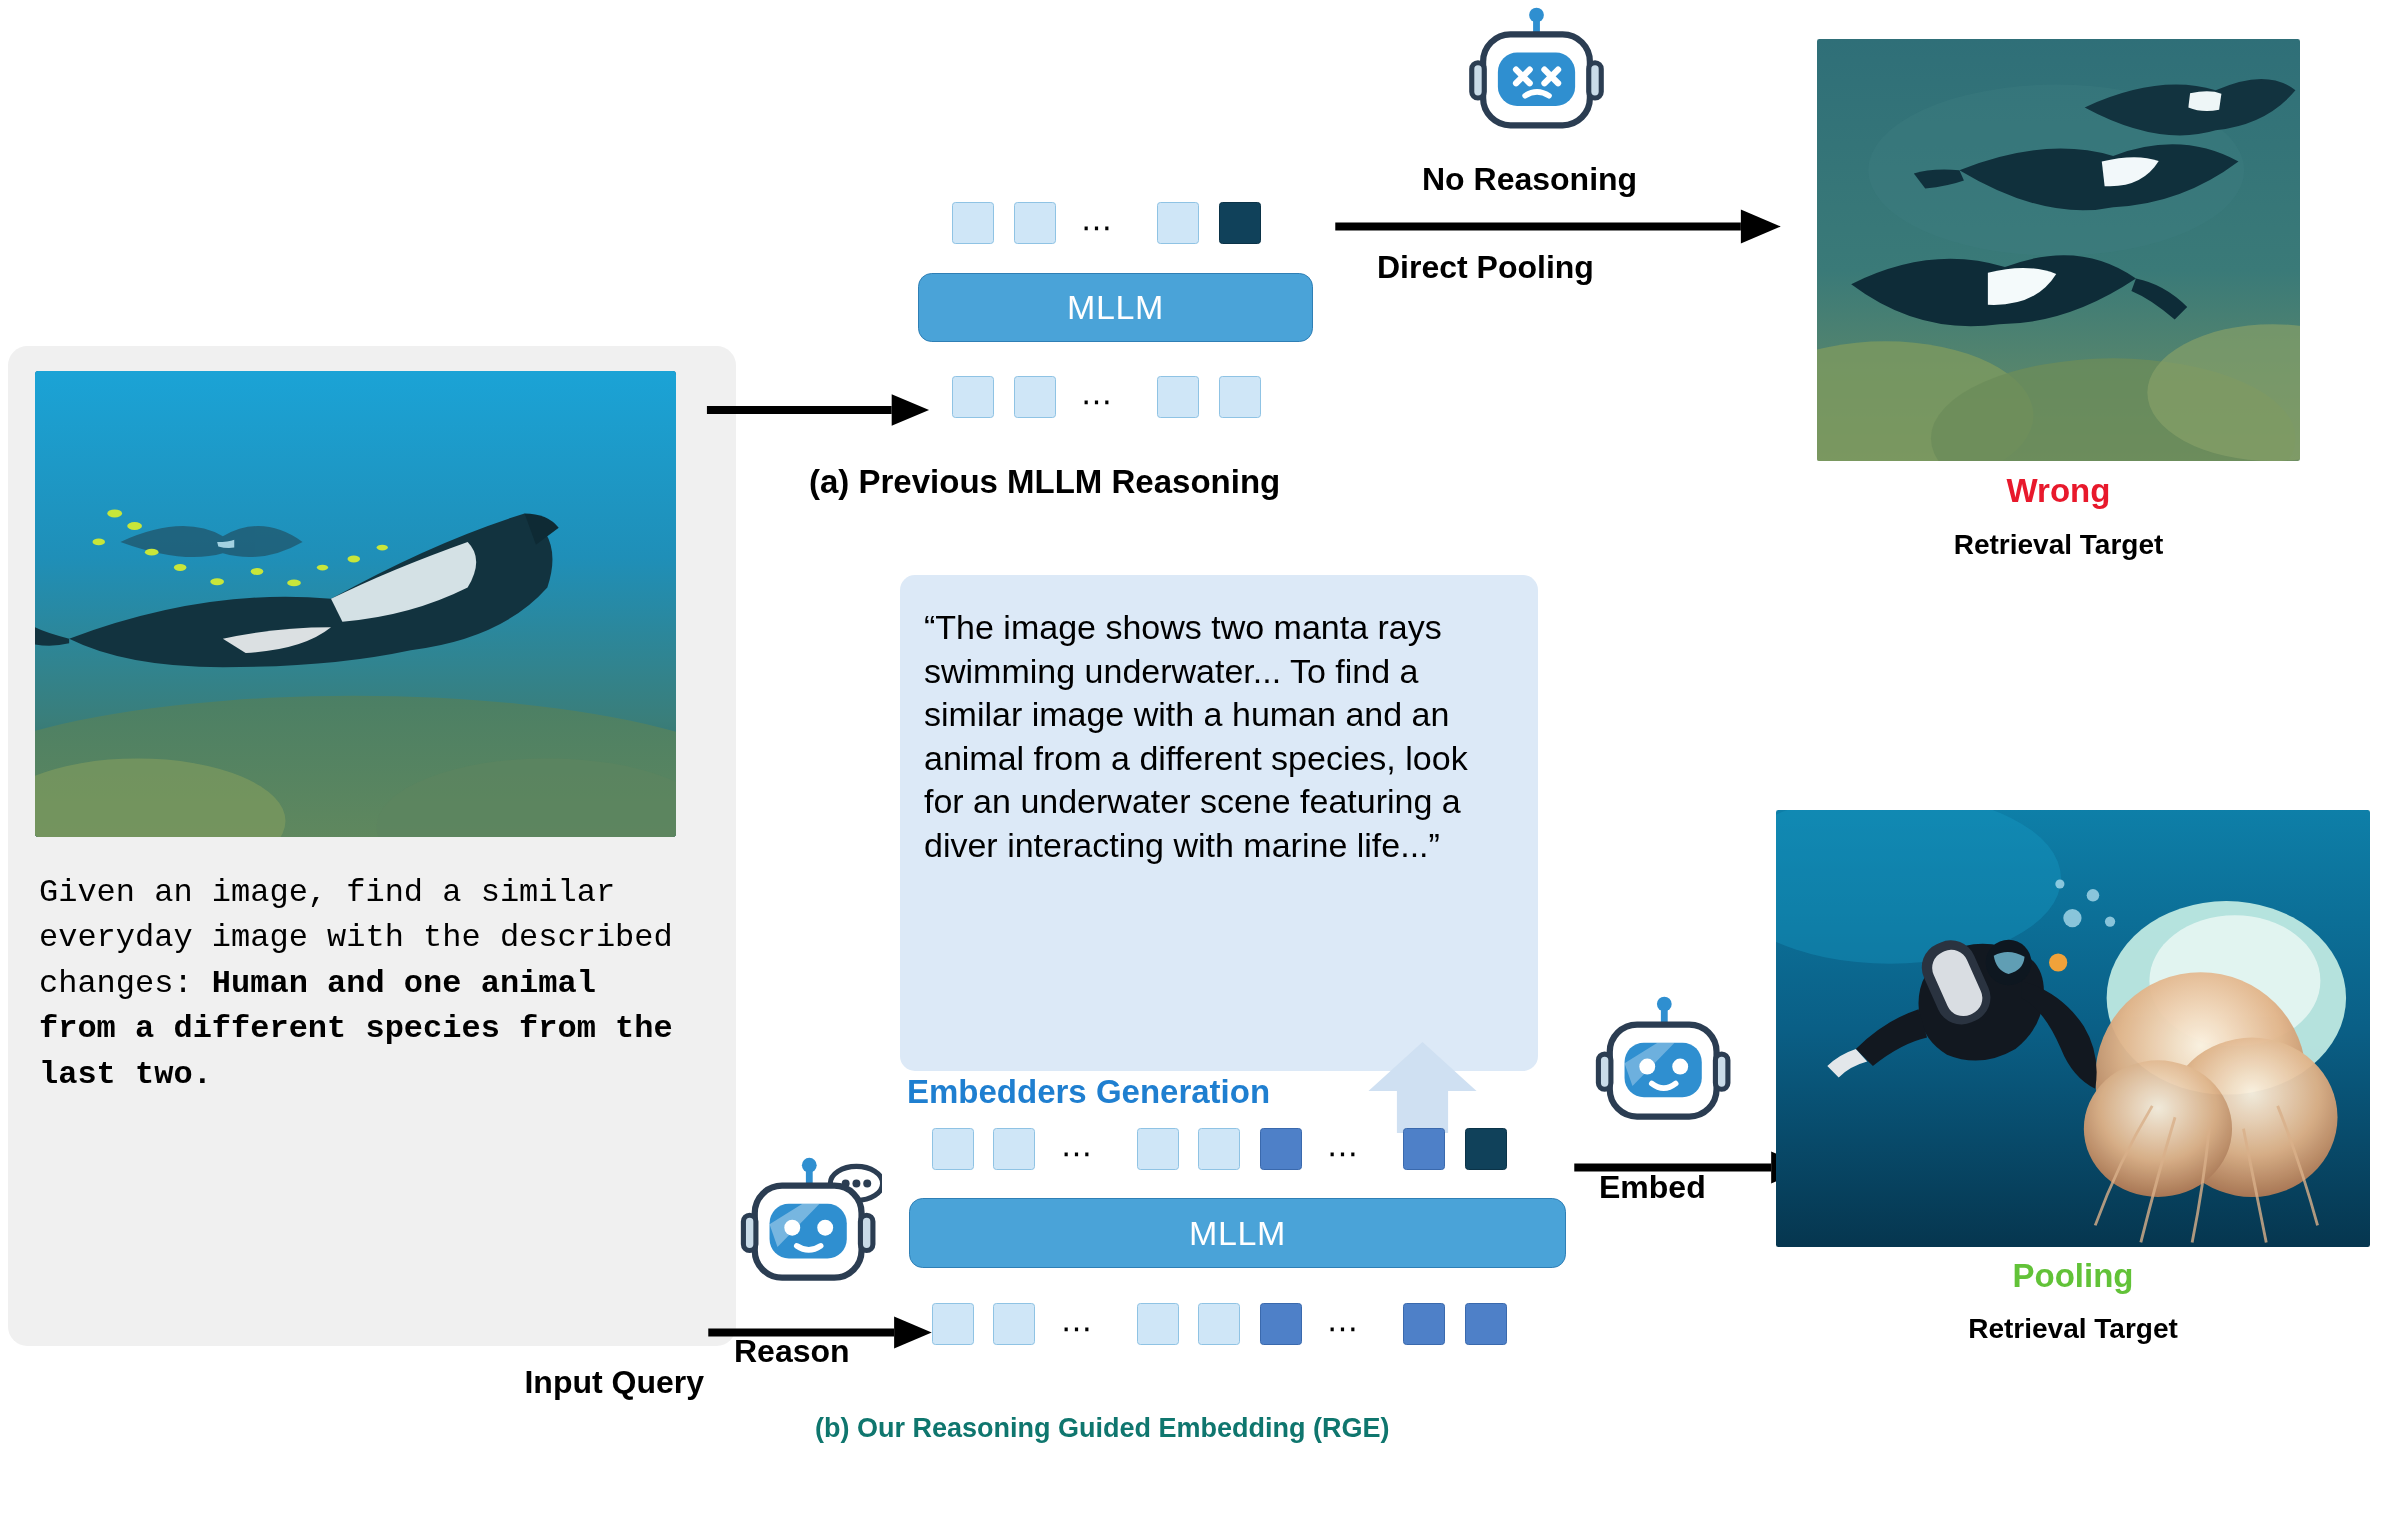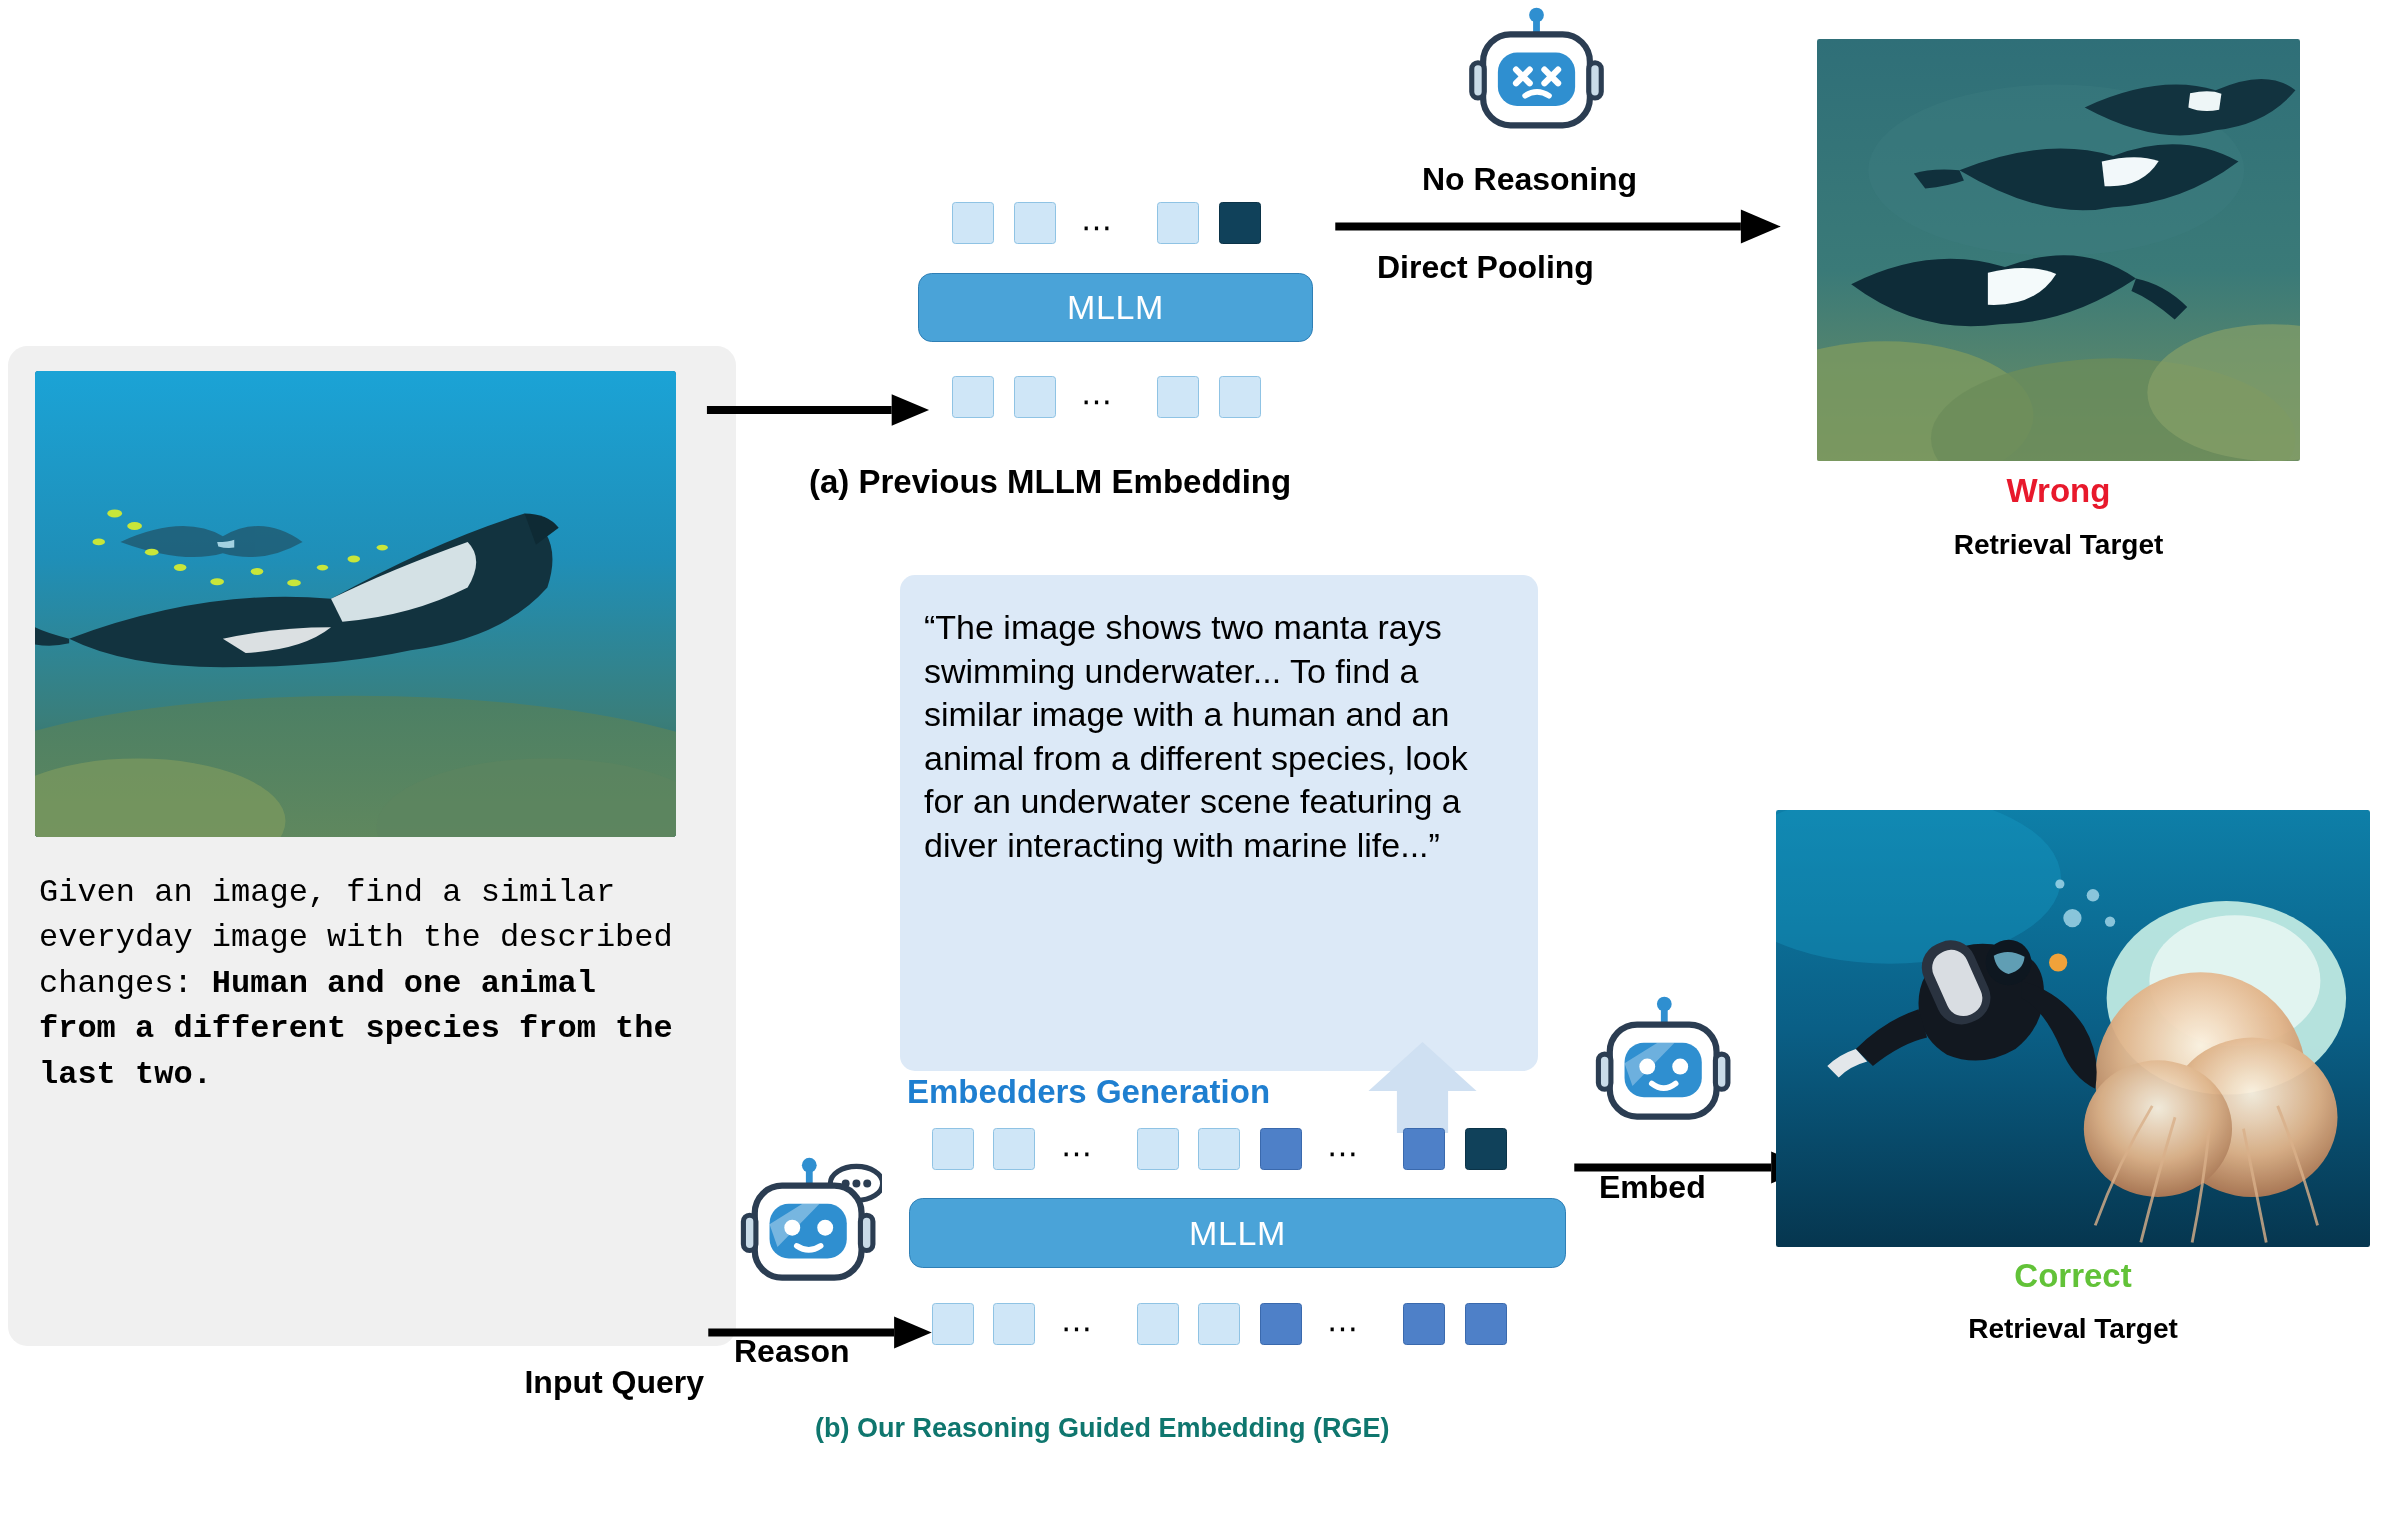--- a/index.html
+++ b/index.html
@@ -267,21 +267,21 @@
   <div class="mllm-box" id="mllm-a" style="left:918px; top:273px; width:393px; height:67px;">
     <span>MLLM</span>
   </div>
 
   <div class="token tok-light" style="left:952px; top:376px;"></div>
   <div class="token tok-light" style="left:1014px; top:376px;"></div>
   <div class="ellipsis" style="left:1081px; top:386px;">⋯</div>
   <div class="token tok-light" style="left:1157px; top:376px;"></div>
   <div class="token tok-light" style="left:1219px; top:376px;"></div>
 
-  <div id="section-a-caption">(a) Previous MLLM Embedding</div>
+  <div id="section-a-caption">(a) Previous MLLM Reasoning</div>
 
   <div class="label-bold" style="left:1385px; top:161px;margin-left:37px;"><span>No Reasoning</span></div>
   <svg class="arrow-svg" style="left:1333px; top:198px;" width="450" height="57" viewBox="0 0 790 100">
     <line x1="4" y1="50" x2="716" y2="50" stroke="#000" stroke-width="14"></line>
     <polygon points="716,20 786,50 716,80" fill="#000"></polygon>
   </svg>
   <div class="label-bold" style="left:1377px; top:249px;"><span>Direct Pooling</span></div>
 
   <div class="result-image" style="left:1817px; top:39px; width:483px; height:422px;">
     <svg viewBox="0 0 848 740" preserveAspectRatio="none">
@@ -446,19 +446,19 @@
       </g>
 
       <g fill="#bfe9f7" opacity="0.7">
         <circle cx="520" cy="190" r="16"></circle>
         <circle cx="556" cy="150" r="11"></circle>
         <circle cx="498" cy="130" r="8"></circle>
         <circle cx="586" cy="196" r="9"></circle>
       </g>
     </svg>
   </div>
-  <div class="verdict" style="left:1776px; top:1257px; width:594px; color:#62c238;"><span>Correct</span></div>
+  <div class="verdict" style="left:1776px; top:1257px; width:594px; color:#62c238;"><span>Pooling</span></div>
   <div class="verdict-sub" style="left:1776px; top:1313px; width:594px;"><span>Retrieval Target</span></div>
 
   <div id="section-b-caption">(b) Our Reasoning Guided Embedding (RGE)</div>
 
 </div>
 
 
 </body></html>

